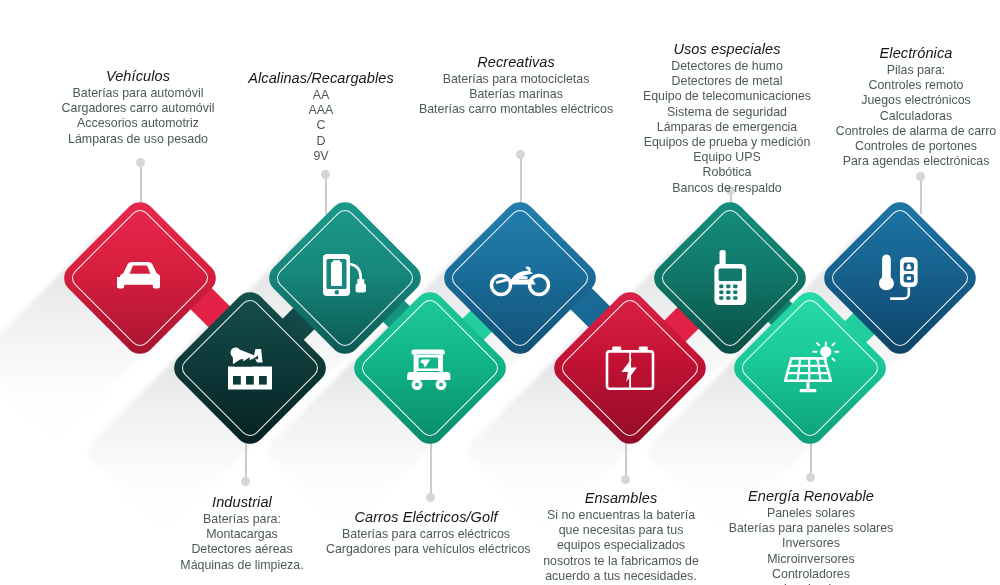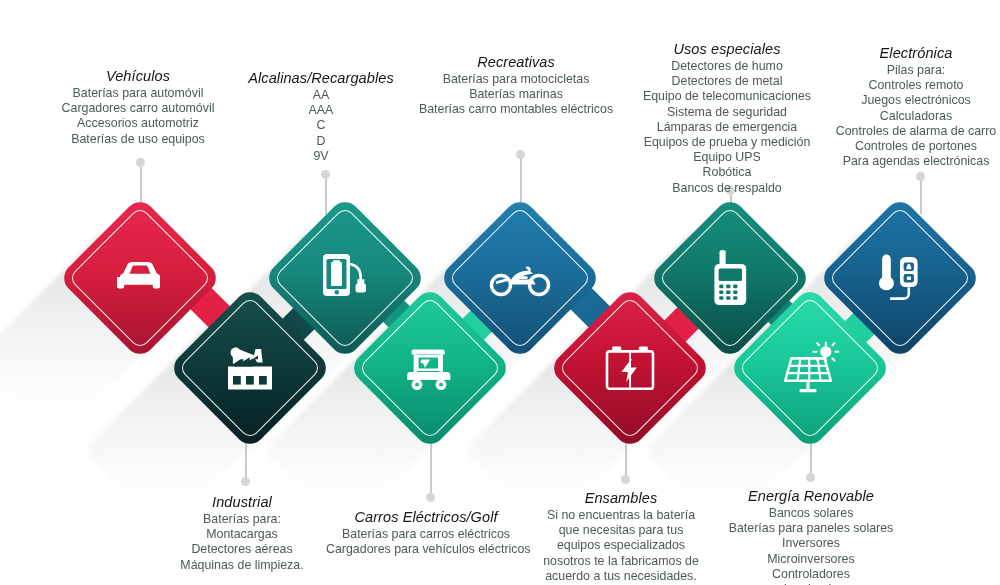--- a/index.html
+++ b/index.html
@@ -283,21 +283,21 @@
         <rect x="19.6" y="48" width="16.8" height="3.2" rx="1"></rect>
       </svg>
     </div>
   </div>
 
   <div class="txtblock" style="left:40px; top:68px; width:196px;">
     <div class="hd">Vehículos</div>
     <div class="li">Baterías para automóvil</div>
     <div class="li">Cargadores carro automóvil</div>
     <div class="li">Accesorios automotriz</div>
-    <div class="li">Baterías de uso equipos</div>
+    <div class="li">Lámparas de uso pesado</div>
   </div>
 
   <div class="txtblock" style="left:241px; top:70px; width:160px;">
     <div class="hd">Alcalinas/Recargables</div>
     <div class="li">AA</div>
     <div class="li">AAA</div>
     <div class="li">C</div>
     <div class="li">D</div>
     <div class="li">9V</div>
   </div>
@@ -351,21 +351,21 @@
     <div class="hd">Ensambles</div>
     <div class="li">Si no encuentras la batería</div>
     <div class="li">que necesitas para tus</div>
     <div class="li">equipos especializados</div>
     <div class="li">nosotros te la fabricamos de</div>
     <div class="li">acuerdo a tus necesidades.</div>
   </div>
 
   <div class="txtblock" style="left:716px; top:488px; width:190px;">
     <div class="hd">Energía Renovable</div>
-    <div class="li">Bancos solares</div>
+    <div class="li">Paneles solares</div>
     <div class="li">Baterías para paneles solares</div>
     <div class="li">Inversores</div>
     <div class="li">Microinversores</div>
     <div class="li">Controladores</div>
     <div class="li">Luminaria</div>
   </div>
 
 </div>
 
 </body></html>

